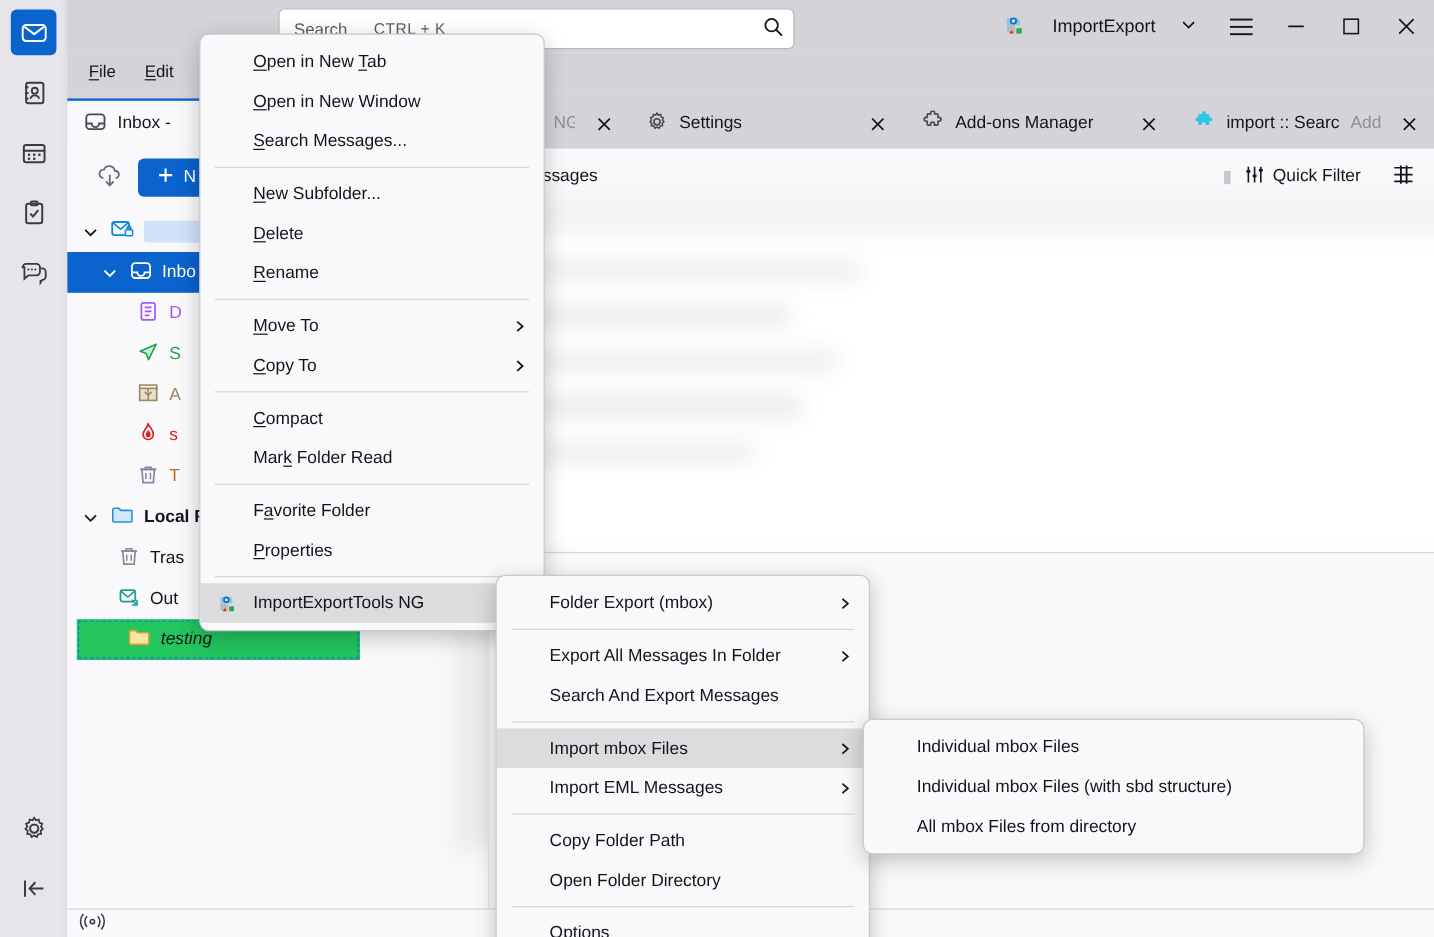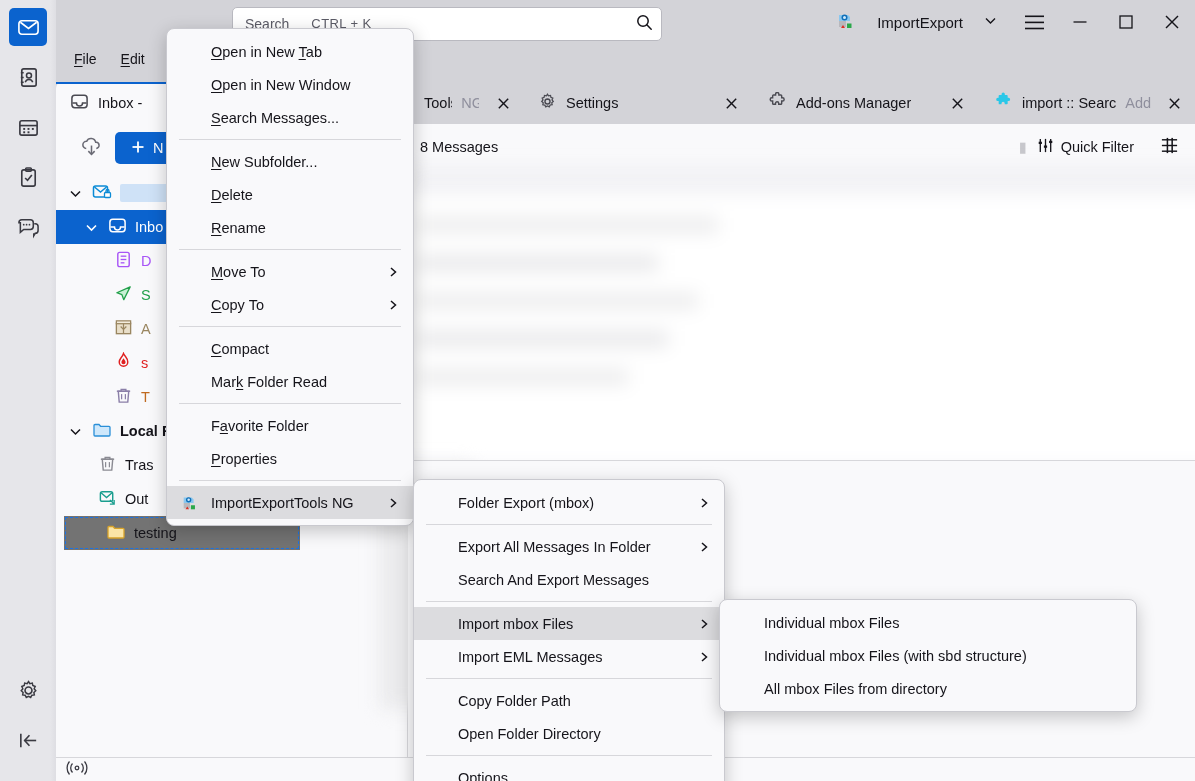--- a/index.html
+++ b/index.html
@@ -73,21 +73,21 @@
   #folderpane { width:352px; height:633px; background:#f9f9fb; border-right:1px solid #d7d7db; position:relative; }
   #fp-toolbar { height:48px; display:flex; align-items:center; padding:0 10px; gap:12px; }
   #newbtn {
     background:#0b63ce; color:#fff; border-radius:5px; height:32px;
     display:flex; align-items:center; gap:8px; padding:0 16px; font-size:14.5px;
   }
   .ftree { padding-top:4px; font-size:14.5px; }
   .frow { height:34px; display:flex; align-items:center; gap:8px; padding-right:8px; }
   .frow .tw { width:18px; display:flex; justify-content:center; }
   .frow.sel { background:#0b63ce; color:#fff; }
-  .frow.focus-dot { background:#737373; outline:1.5px dashed #1b74e4; outline-offset:-2px; }
+  .frow.focus-dot { background:#22c55e; outline:1.5px dashed #1b74e4; outline-offset:-2px;font-style:italic; }
   .acctbar { background:#cfe2f7; height:18px; border-radius:2px; }
   .fname { white-space:nowrap; }
   .fname.bold { font-weight:bold; }
   #threadpane { flex:1; height:633px; background:#f9f9fb; position:relative; }
   #tp-toolbar { height:46px; display:flex; align-items:center; padding:0 12px; font-size:14.5px; }
   #tp-right { margin-left:auto; display:flex; align-items:center; gap:10px; }
   .blur-panel { filter:blur(9px); }
   
   #statusbar {
     position:absolute; left:56px; top:757px; width:1139px; height:24px;
@@ -102,21 +102,21 @@
   .mi {
     height:33px; display:flex; align-items:center; padding:0 14px 0 44px;
     font-size:14.5px; color:#15141a; white-space:nowrap; position:relative;
   }
   .mi.hl { background:#dcdcdf; }
   .mi .arrow { margin-left:auto; padding-left:26px; display:flex; align-items:center; }
   .mi .micon { position:absolute; left:14px; top:50%; transform:translateY(-50%);
                width:18px; height:18px; display:flex; align-items:center; justify-content:center; }
   .sep { height:1px; background:#d7d7db; margin:5px 12px; }
   u.ak { text-underline-offset:2px; }
-  #menu-folder { left:166px; top:28px; width:248px; }
+  #menu-folder { left:166px; top:28px; width:288px; }
   #menu-iet    { left:413px; top:479px; width:312px; }
   #menu-mbox   { left:719px; top:599px; width:418px; }
 </style>
 </head>
 <body>
 
 <div id="titlebar">
   <div id="spine-strip"></div>
   <div id="tabstrip-left"></div>
 

